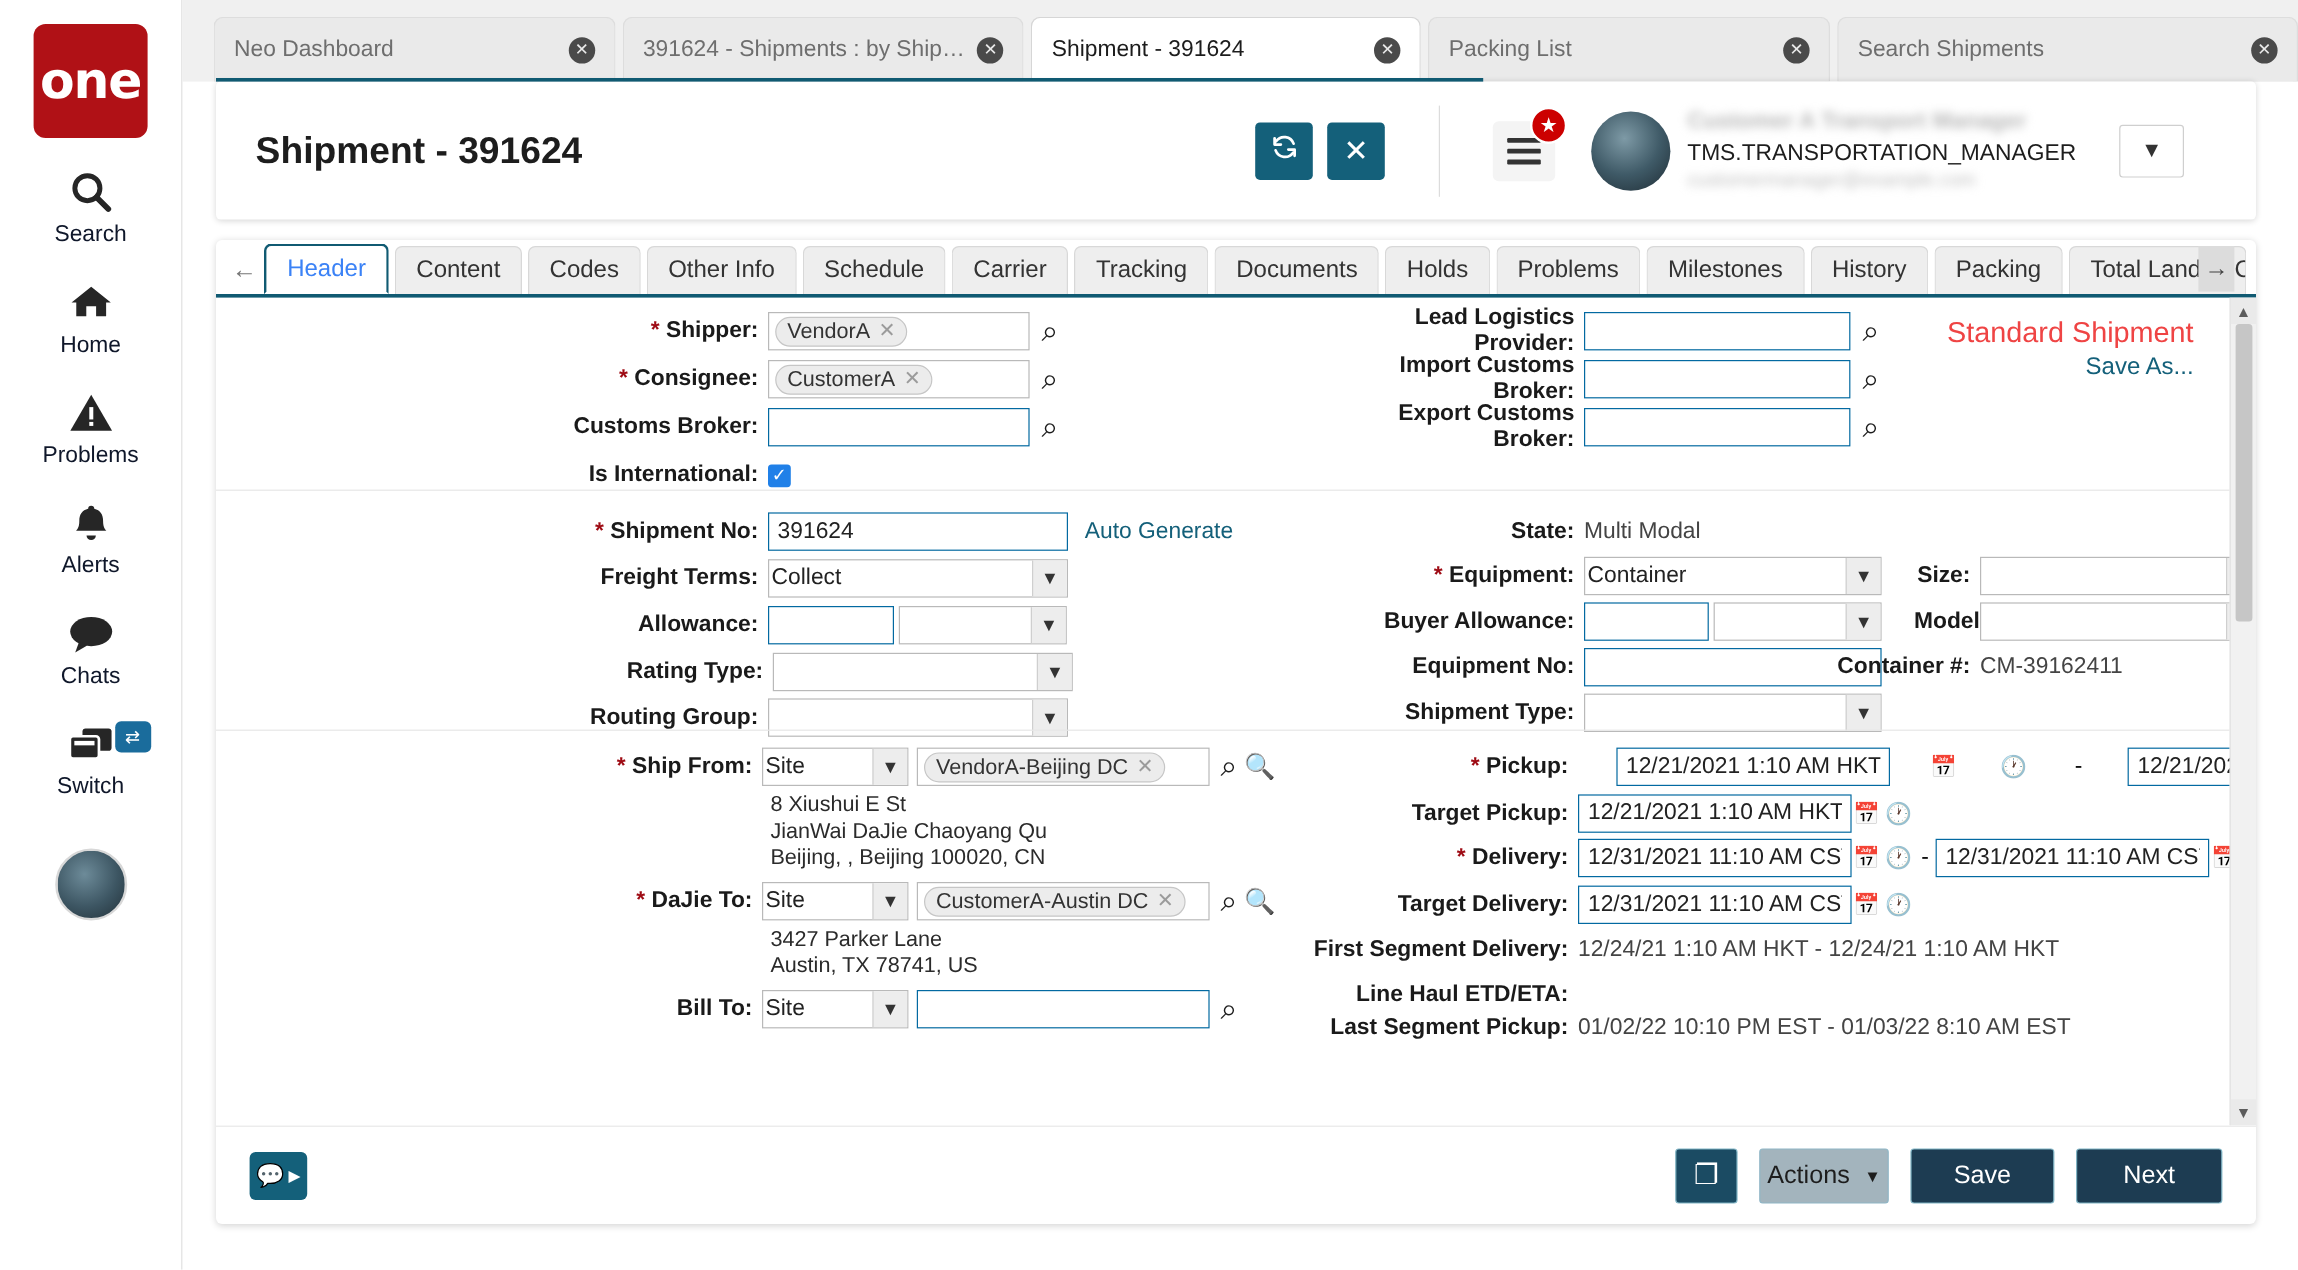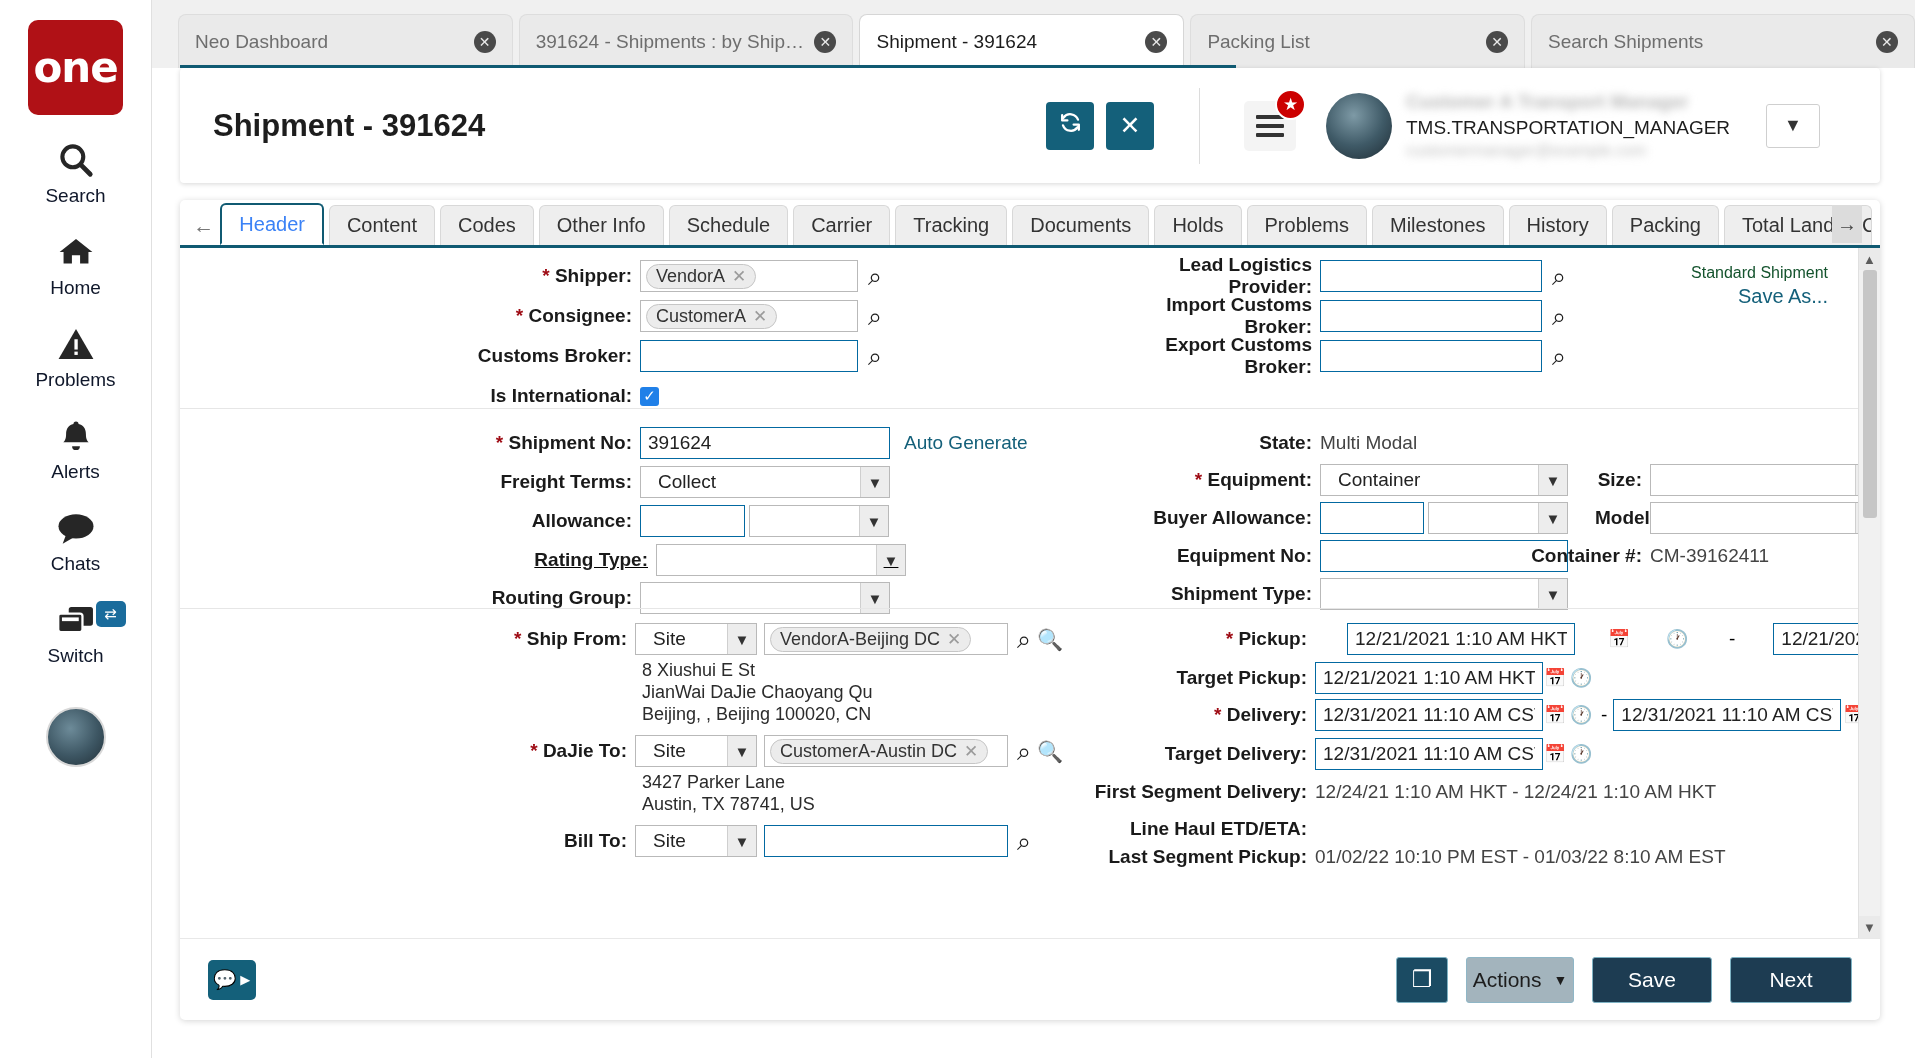--- a/index.html
+++ b/index.html
@@ -180,21 +180,21 @@
   }
   .token {
     display:inline-flex; align-items:center; gap:7px;
     background: #ececec; border: 1px solid #c6c6c6; border-radius: 13px;
     height: 25px; padding: 0 9px; font-size: 18px; color:#333;
   }
   .token .tx { color:#9b9b9b; font-size: 17px; cursor:pointer; font-family:"DejaVu Sans",sans-serif; }
   .sel {
     height: 32px; border: 1px solid #b9b9b9; background: #fff;
     display:flex; align-items:center; justify-content:space-between;
-    font-size: 19px; color:#222; padding-left: 17px; cursor:pointer;
+    font-size: 19px; color:#222; padding-left: 2px; cursor:pointer;
   }
   .sel .cv {
     width: 29px; height: 30px; background:#ededed; border-left:1px solid #cfcfcf;
     display:flex; align-items:center; justify-content:center; color:#333; font-size: 15px;
   }
   .mag { font-size: 25px; color:#1c1c1c; cursor:pointer; line-height:1; }
   .mag2 { font-size: 21px; color:#1c1c1c; cursor:pointer; line-height:1; }
   .cal, .clk {
     width: 26px; height: 30px; display:flex; align-items:center; justify-content:center;
     font-size: 18px; cursor:pointer; color: #222;
@@ -237,21 +237,21 @@
     font-size: 21px; cursor: pointer; border-radius: 3px; margin-left: 18px;
   }
   #copy-button { width: 52px; background:#1b4b63; color:#fff; font-size:23px; border:1px solid #7fb3c4; }
   #actions-button { width: 108px; background:#a3b4bd; color:#1d1d1d; border:1px solid #8fb6c6; gap:12px; }
   #save-button { width: 120px; background:#1d3c52; color:#fff; border:1px solid #7fb3c4; }
   #next-button { width: 122px; background:#1d3c52; color:#fff; border:1px solid #7fb3c4; }
   .caret-dn { font-size: 14px; }
   #footer-right { margin-left: auto; display:flex; align-items:center; }
 
   .topright { position:absolute; right: 30px; top: 16px; text-align: right; }
-  .topright .t1 { font-size: 16px; color:#14532d; }
+  .topright .t1 { font-size: 24px; color:#ef4444; }
   .topright .t2 { font-size: 20px; color:#14607a; cursor:pointer; margin-top: 3px; }
 </style>
 </head>
 <body>
 
 <div id="left-rail">
   <div id="brand-logo">
     <span>one</span>
   </div>
 
@@ -541,21 +541,21 @@
           <div class="lbl-r" style="width:460px;">
             <span>Allowance:</span>
           </div>
           <input class="tf" style="width: 105px;" value="">
           <div class="sel" style="width:140px; margin-left:4px;">
             <span></span>
             <span class="cv">▼</span>
           </div>
         </div>
 
-        <div class="row" style="position:absolute; left:16px; top:131px;text-decoration:underline;">
+        <div class="row" style="position:absolute; left:4px; top:131px;">
           <div class="lbl-r" style="width:460px;">
             <span>Rating Type:</span>
           </div>
           <div class="sel" style="width:250px;">
             <span></span>
             <span class="cv">▼</span>
           </div>
         </div>
 
         <div class="row" style="position:absolute; left:0; top:169px;">

